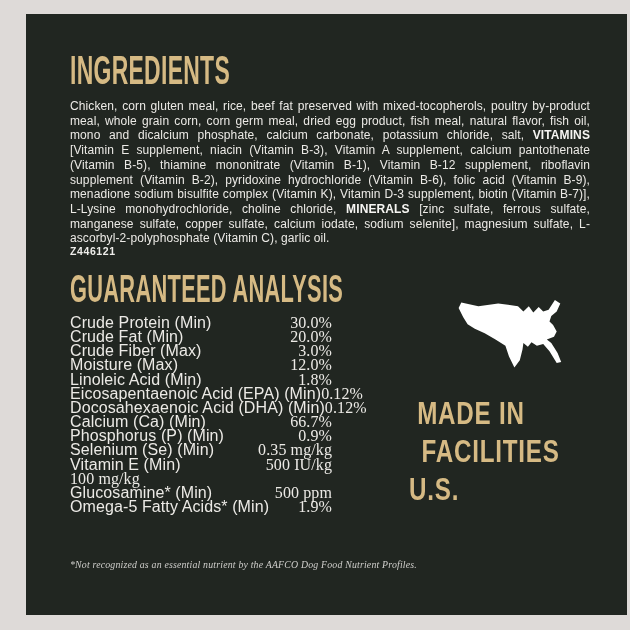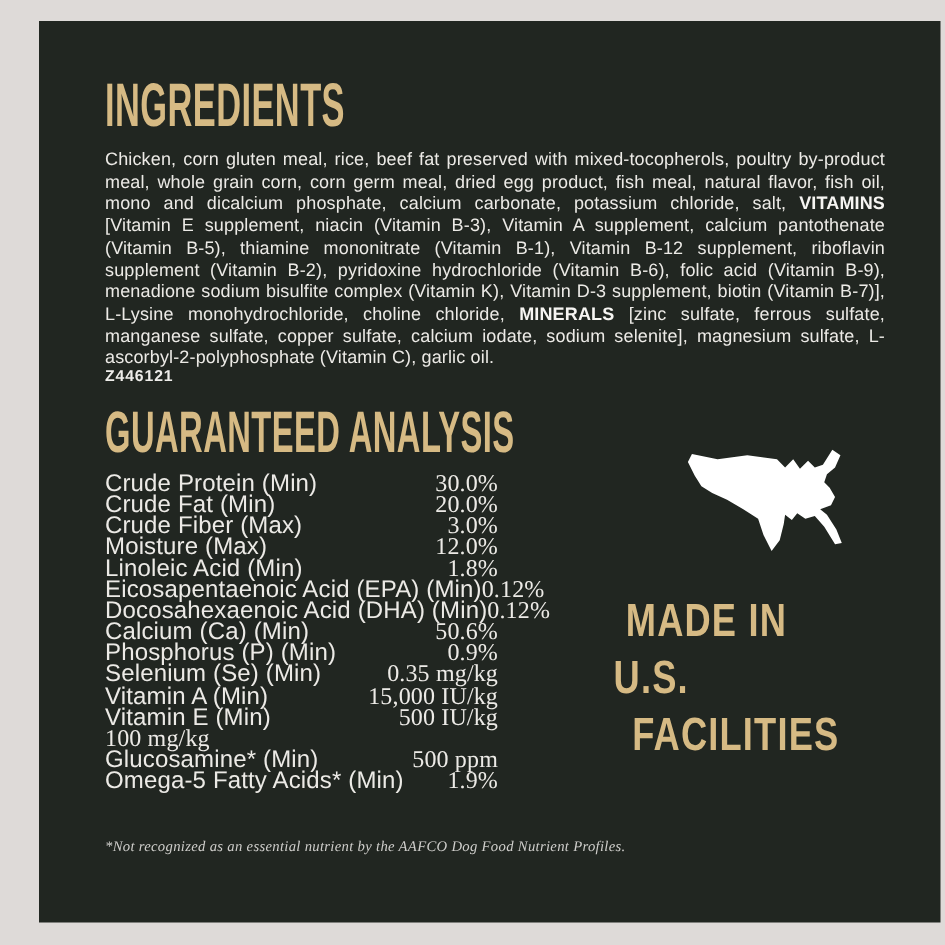--- a/index.html
+++ b/index.html
@@ -156,33 +156,29 @@
         <div class="ga-row">
           <span class="ga-label">Eicosapentaenoic Acid (EPA) (Min)</span>
           <span class="ga-value">0.12%</span>
         </div>
         <div class="ga-row">
           <span class="ga-label">Docosahexaenoic Acid (DHA) (Min)</span>
           <span class="ga-value">0.12%</span>
         </div>
         <div class="ga-row">
           <span class="ga-label">Calcium (Ca) (Min)</span>
-          <span class="ga-value">50.6%</span>
+          <span class="ga-value">66.7%</span>
         </div>
         <div class="ga-row">
           <span class="ga-label">Phosphorus (P) (Min)</span>
           <span class="ga-value">0.9%</span>
         </div>
         <div class="ga-row">
           <span class="ga-label">Selenium (Se) (Min)</span>
           <span class="ga-value">0.35 mg/kg</span>
-        </div>
-        <div class="ga-row">
-          <span class="ga-label">Vitamin A (Min)</span>
-          <span class="ga-value">15,000 IU/kg</span>
         </div>
         <div class="ga-row">
           <span class="ga-label">Vitamin E (Min)</span>
           <span class="ga-value">500 IU/kg</span>
         </div>
         <div class="ga-row">
           <span class="ga-value">100 mg/kg</span>
         </div>
         <div class="ga-row">
           <span class="ga-label">Glucosamine* (Min)</span>
@@ -195,20 +191,20 @@
       </div>
 
     <div class="abs map-wrap">
       <svg width="112" height="72" viewBox="0 0 124 80" xmlns="http://www.w3.org/2000/svg" aria-hidden="true">
         <path fill="#ffffff" d="M9,4 L28,8 L50,5 L72,8 L78,14 L84,8 L89,15 L95,9 L100,14 L106,12 L113,1 L119,5 L115,14 L109,19 L107,25 L111,29 L115,36 L112,42 L104,45 L109,49 L116,60 L120,70 L115,71 L107,58 L100,50 L93,52 L87,48 L83,53 L78,49 L77,56 L74,68 L68,76 L62,64 L58,52 L47,45 L35,38 L24,33 L16,28 L11,20 L6,10 Z"></path>
       </svg>
     </div>
 
     <div class="abs made-in gold">
       <div><span class="cx2">MADE IN</span></div>
+      <div><span class="cx2">FACILITIES</span></div>
       <div><span class="cx2">U.S.</span></div>
-      <div><span class="cx2">FACILITIES</span></div>
     </div>
 
     <p class="abs footnote">*Not recognized as an essential nutrient by the AAFCO Dog Food Nutrient Profiles.</p>
 
   </div>
 </div>
 
 </body></html>

